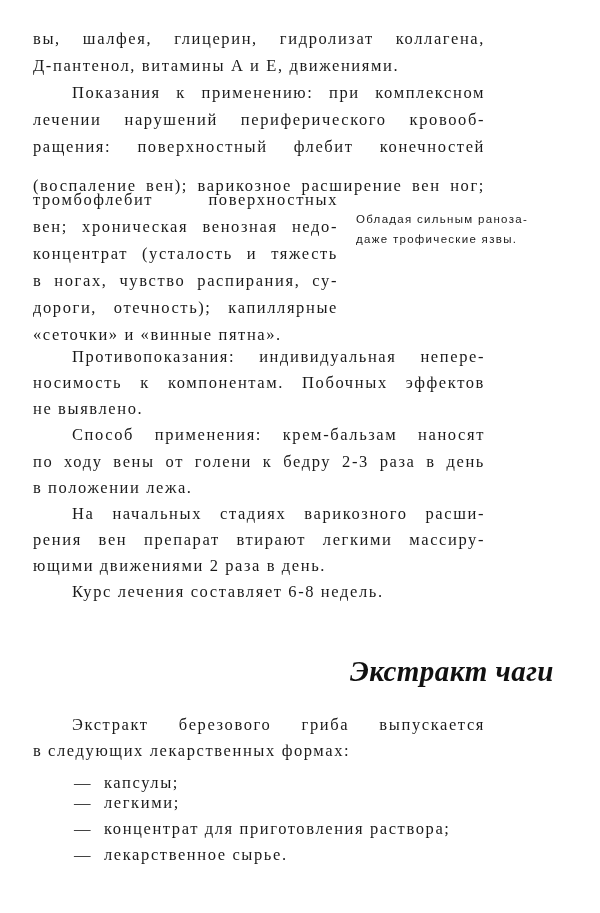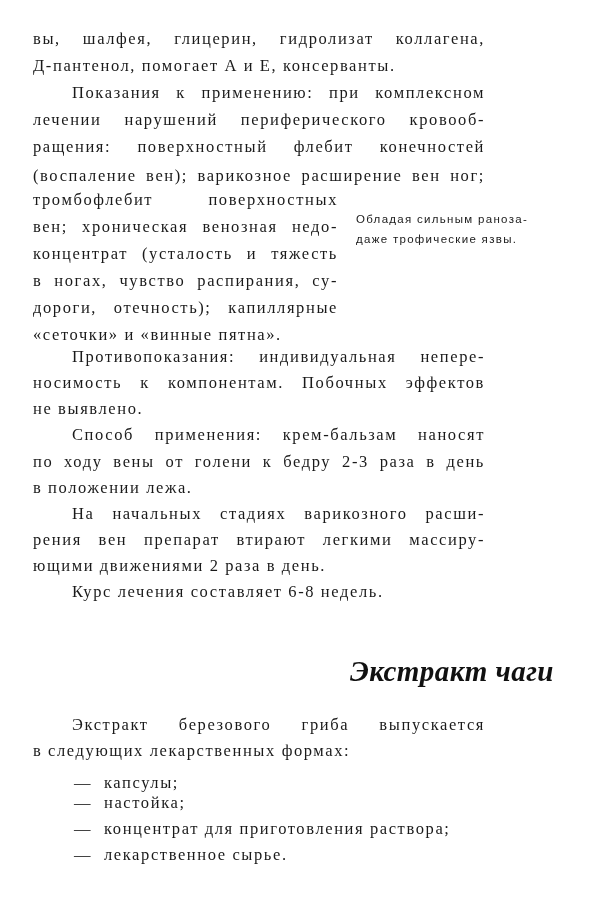--- a/index.html
+++ b/index.html
@@ -32,26 +32,26 @@
   }
   .dash-item { position: absolute; left: 74px; font-size: 16.5px; line-height: 20px; letter-spacing: 1.6px; white-space: nowrap; }
   .dash-item .dash { display: inline-block; width: 30px; }
 </style>
 </head>
 <body>
 
 <div>
 
   <div class="line justify" style="top:29px">вы, шалфея, глицерин, гидролизат коллагена,</div>
-  <div class="line" style="top:56px">Д-пантенол, помогает А и Е, консерванты.</div>
+  <div class="line" style="top:56px">Д-пантенол, витамины А и Е, движениями.</div>
 
   <div class="line indent justify" style="top:83px">Показания к применению: при комплексном</div>
   <div class="line justify" style="top:110px">лечении нарушений периферического кровооб-</div>
   <div class="line justify" style="top:137px">ращения: поверхностный флебит конечностей</div>
-  <div class="line justify" style="top:166px">(воспаление вен); варикозное расширение вен ног;</div>
+  <div class="line justify" style="top:176px">(воспаление вен); варикозное расширение вен ног;</div>
   <div class="line narrow justify" style="top:190px">тромбофлебит поверхностных</div>
   <div class="line narrow justify" style="top:217px">вен; хроническая венозная недо-</div>
   <div class="line narrow justify" style="top:244px">концентрат (усталость и тяжесть</div>
   <div class="line narrow justify" style="top:271px">в ногах, чувство распирания, су-</div>
   <div class="line narrow justify" style="top:298px">дороги, отечность); капиллярные</div>
   <div class="line" style="top:325px">«сеточки» и «винные пятна».</div>
 
   <div class="sidebar">
     <div>Обладая сильным раноза-</div>
     <div>даже трофические язвы.</div>
@@ -73,21 +73,21 @@
 
   <div class="heading">Экстракт чаги</div>
 
   <div class="line indent justify" style="top:715px">Экстракт березового гриба выпускается</div>
   <div class="line" style="top:741px">в следующих лекарственных формах:</div>
 
   <div class="dash-item" style="top:773px">
     <span class="dash">—</span><span>капсулы;</span>
   </div>
   <div class="dash-item" style="top:793px">
-    <span class="dash">—</span><span>настойка;</span>
+    <span class="dash">—</span><span>легкими;</span>
   </div>
   <div class="dash-item" style="top:819px">
     <span class="dash">—</span><span>концентрат для приготовления раствора;</span>
   </div>
   <div class="dash-item" style="top:845px">
     <span class="dash">—</span><span>лекарственное сырье.</span>
   </div>
 
 </div>
 

